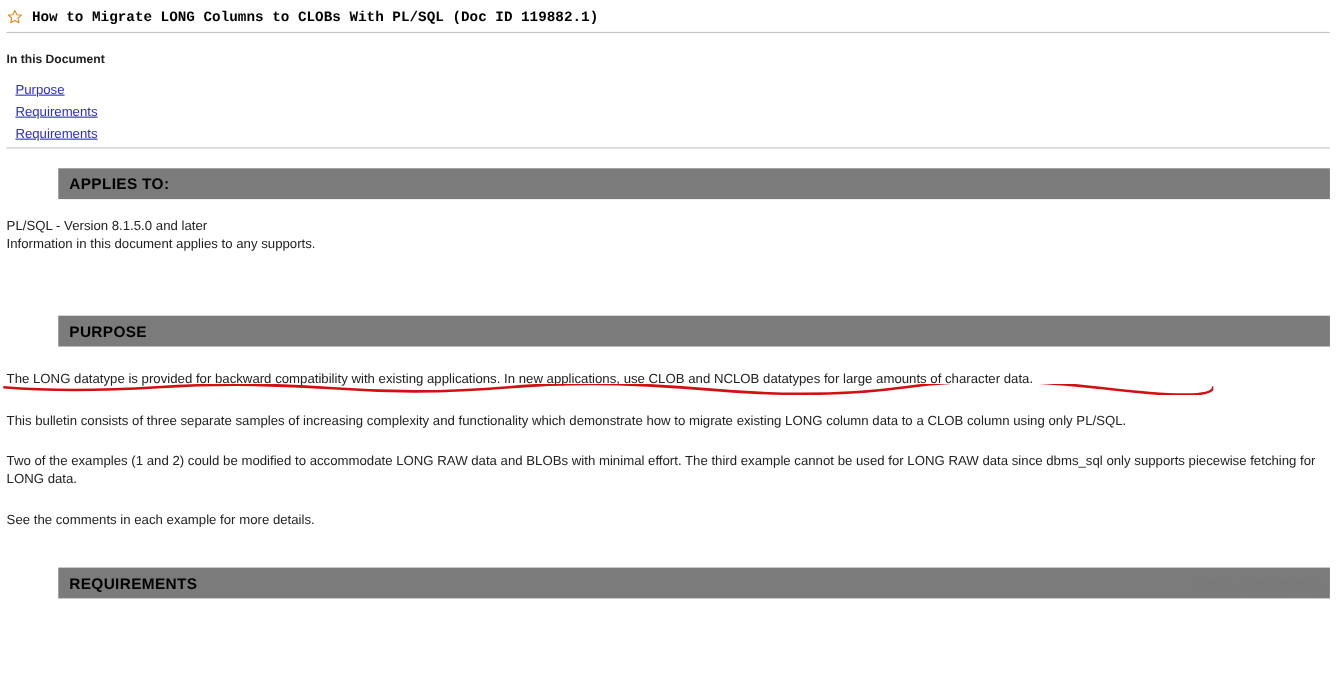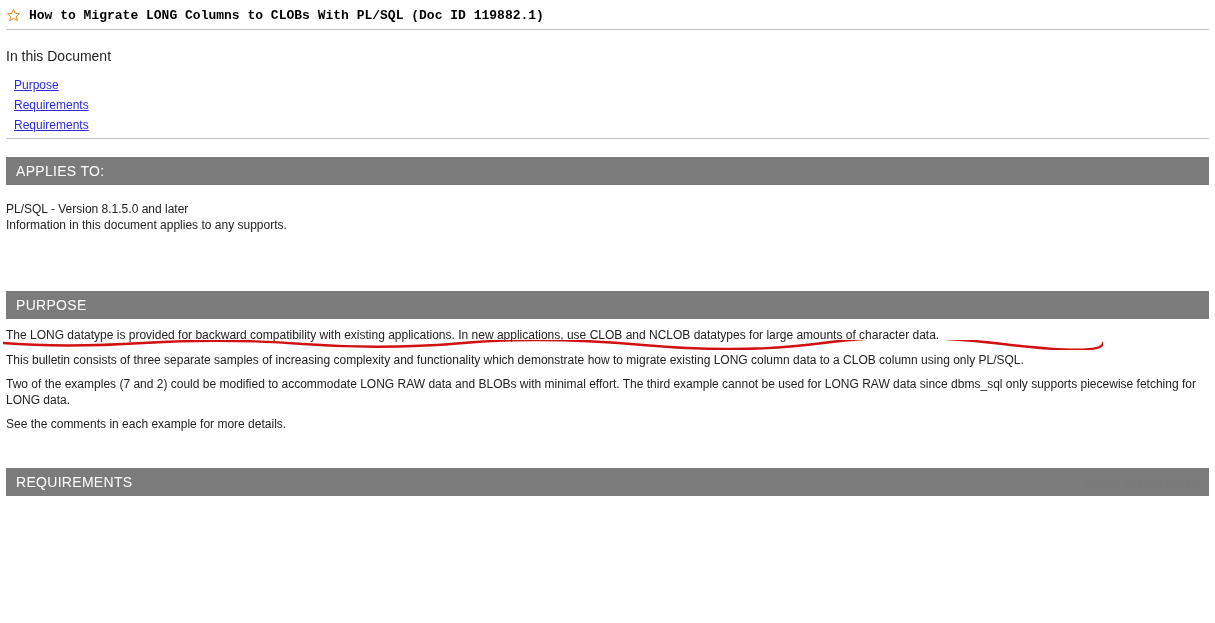--- a/index.html
+++ b/index.html
@@ -28,50 +28,51 @@
       font-size: 13px;
       color: #000;
       font-family: Liberation Mono, monospace;
     }
     hr.sep {
       border: none;
       border-top: 1px solid #c4c4c4;
       margin: 0;
     }
     .in-doc-heading {
-      font-weight: normal;
-      font-size: 14px;
+      font-weight: bold;
+      font-size: 11px;
       margin: 18px 0 14px 0;
     }
     .toc {
       list-style: none;
       padding-left: 8px;
     }
     .toc li {
       margin-bottom: 6px;
     }
     .toc a {
       color: #2b2bd6;
       text-decoration: underline;
       font-size: 12px;
     }
     .section-bar {
       background: #7c7b7b;
-      color: #ffffff;
-      font-weight: normal;
+      color: #000000;
+      font-weight: bold;
       font-size: 14px;
       padding: 6px 10px;
       margin-top: 18px;
       letter-spacing: 0.3px;
+      margin-left: 47px;
     }
     .body-text {
       font-size: 12px;
       color: #222;
       line-height: 1.35;
-      margin-top: 8px;
+      margin-top: 21px;
     }
     .body-text.first { margin-top: 16px; }
     .underline-wrap {
       position: relative;
       display: inline-block;
     }
     .hand-underline {
       position: absolute;
       left: -3px;
       right: -3px;
@@ -126,20 +127,20 @@
 <p class="body-text">
   <span class="underline-wrap">
     <span>The LONG datatype is provided for backward compatibility with existing applications. In new applications, use CLOB and NCLOB datatypes for large amounts of character data.</span>
     <svg class="hand-underline" viewBox="0 0 1100 10" preserveAspectRatio="none">
       <path d="M0 3 Q 60 8 140 3 T 300 4 T 460 3 T 640 5 T 820 3 T 1000 4 T 1100 3" fill="none" stroke="#d11111" stroke-width="2.4" stroke-linecap="round"></path>
     </svg>
   </span>
 </p>
 
 <p class="body-text">This bulletin consists of three separate samples of increasing complexity and functionality which demonstrate how to migrate existing LONG column data to a CLOB column using only PL/SQL.</p>
-<p class="body-text">Two of the examples (7 and 2) could be modified to accommodate LONG RAW data and BLOBs with minimal effort. The third example cannot be used for LONG RAW data since dbms_sql only supports piecewise fetching for LONG data.</p>
+<p class="body-text">Two of the examples (1 and 2) could be modified to accommodate LONG RAW data and BLOBs with minimal effort. The third example cannot be used for LONG RAW data since dbms_sql only supports piecewise fetching for LONG data.</p>
 <p class="body-text">See the comments in each example for more details.</p>
 
 <div style="height:18px"></div>
 
 <div class="section-bar">REQUIREMENTS</div>
 
 <div class="watermark">CSDN @DBA狗剩儿</div>
 
 </body></html>

